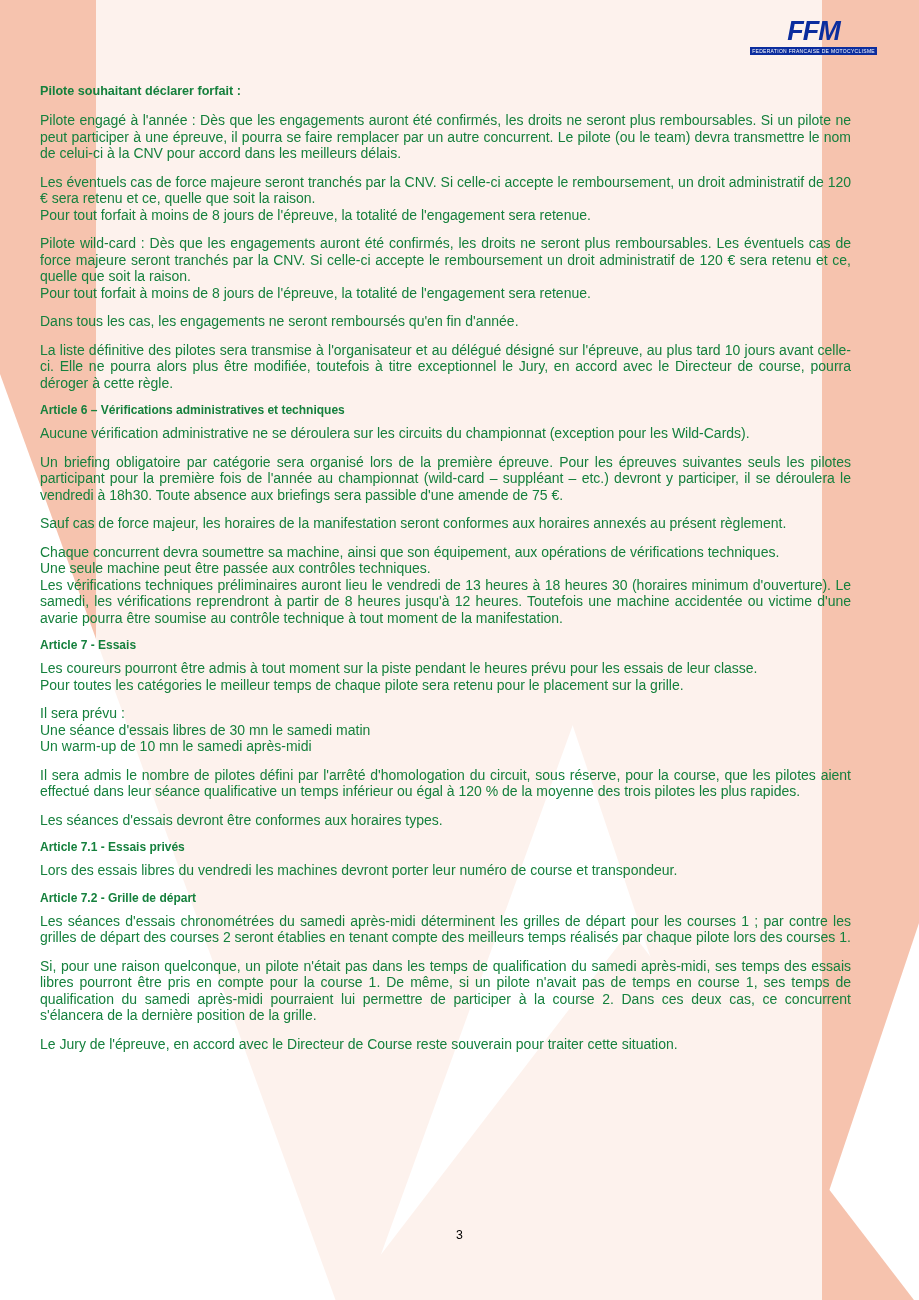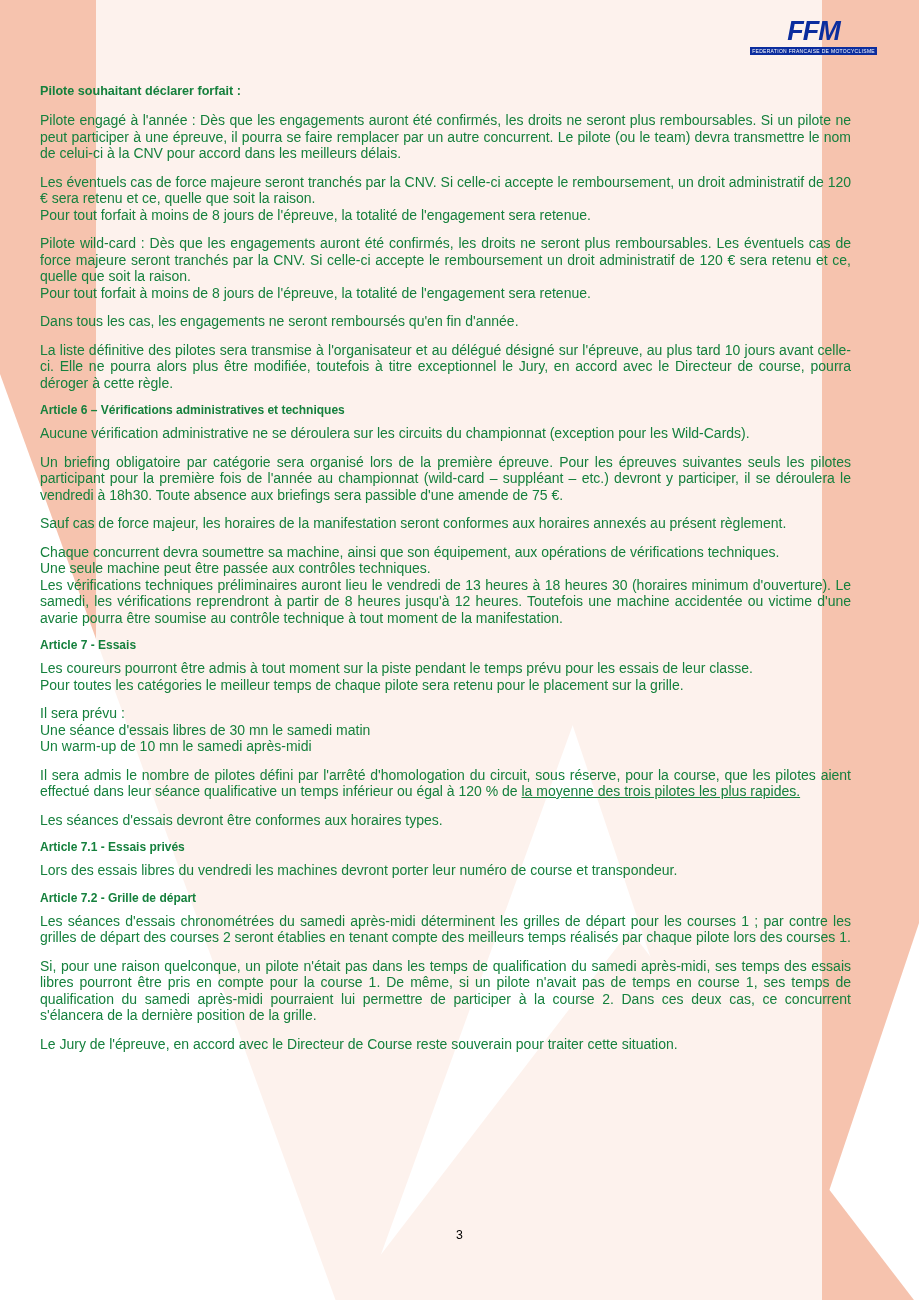--- a/index.html
+++ b/index.html
@@ -118,21 +118,20 @@
   .intro-label {
     font-size: 12.6px;
     font-weight: bold;
     margin: 0 0 14px 0;
     padding-left: 0;
   }
   .indent {
     margin-left: 6px;
   }
   .underline {
-    text-decoration: underline;
   }
   .pagenum {
     position: absolute;
     bottom: 58px;
     left: 0;
     right: 0;
     text-align: center;
     font-size: 12.3px;
     z-index: 4;
   }
@@ -172,21 +171,21 @@
 
   <p class="para indent">Aucune vérification administrative ne se déroulera sur les circuits du championnat (exception pour les Wild-Cards).</p>
   <p class="para indent">Un briefing obligatoire par catégorie sera organisé lors de la première épreuve. Pour les épreuves suivantes seuls les pilotes participant pour la première fois de l'année au championnat (wild-card – suppléant – etc.) devront y participer, il se déroulera le vendredi à 18h30. Toute absence aux briefings sera passible d'une amende de 75 €.</p>
   <p class="para indent">Sauf cas de force majeur, les horaires de la manifestation seront conformes aux horaires annexés au présent règlement.</p>
   <p class="para indent tight">Chaque concurrent devra soumettre sa machine, ainsi que son équipement, aux opérations de vérifications techniques.</p>
   <p class="para indent tight">Une seule machine peut être passée aux contrôles techniques.</p>
   <p class="para indent">Les vérifications techniques préliminaires auront lieu le vendredi de 13 heures à 18 heures 30 (horaires minimum d'ouverture). Le samedi, les vérifications reprendront à partir de 8 heures jusqu'à 12 heures. Toutefois une machine accidentée ou victime d'une avarie pourra être soumise au contrôle technique à tout moment de la manifestation.</p>
 
   <h2 class="heading">Article 7 - Essais</h2>
 
-  <p class="para indent tight">Les coureurs pourront être admis à tout moment sur la piste pendant le temps prévu pour les essais de leur classe.</p>
+  <p class="para indent tight">Les coureurs pourront être admis à tout moment sur la piste pendant le heures prévu pour les essais de leur classe.</p>
   <p class="para indent">Pour toutes les catégories le meilleur temps de chaque pilote sera retenu pour le placement sur la grille.</p>
 
   <p class="para indent tight">Il sera prévu :</p>
   <p class="para indent tight">Une séance d'essais libres de 30 mn le samedi matin</p>
   <p class="para indent">Un warm-up de 10 mn le samedi après-midi</p>
 
   <p class="para indent"><span>Il sera admis le nombre de pilotes défini par l'arrêté d'homologation du circuit, sous réserve, pour la course, que les pilotes aient effectué dans leur séance qualificative un temps inférieur ou égal à 120 % de </span><span class="underline">la moyenne des trois pilotes les plus rapides.</span></p>
 
   <p class="para indent">Les séances d'essais devront être conformes aux horaires types.</p>
 

